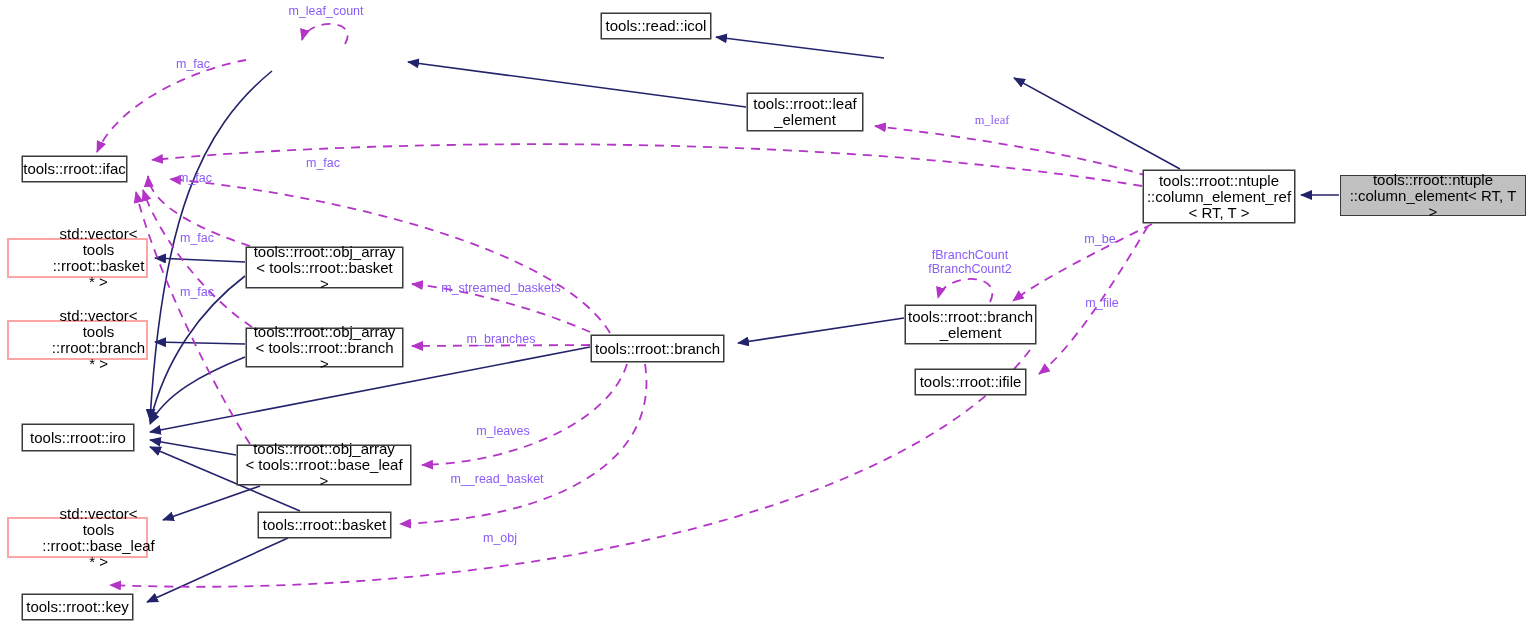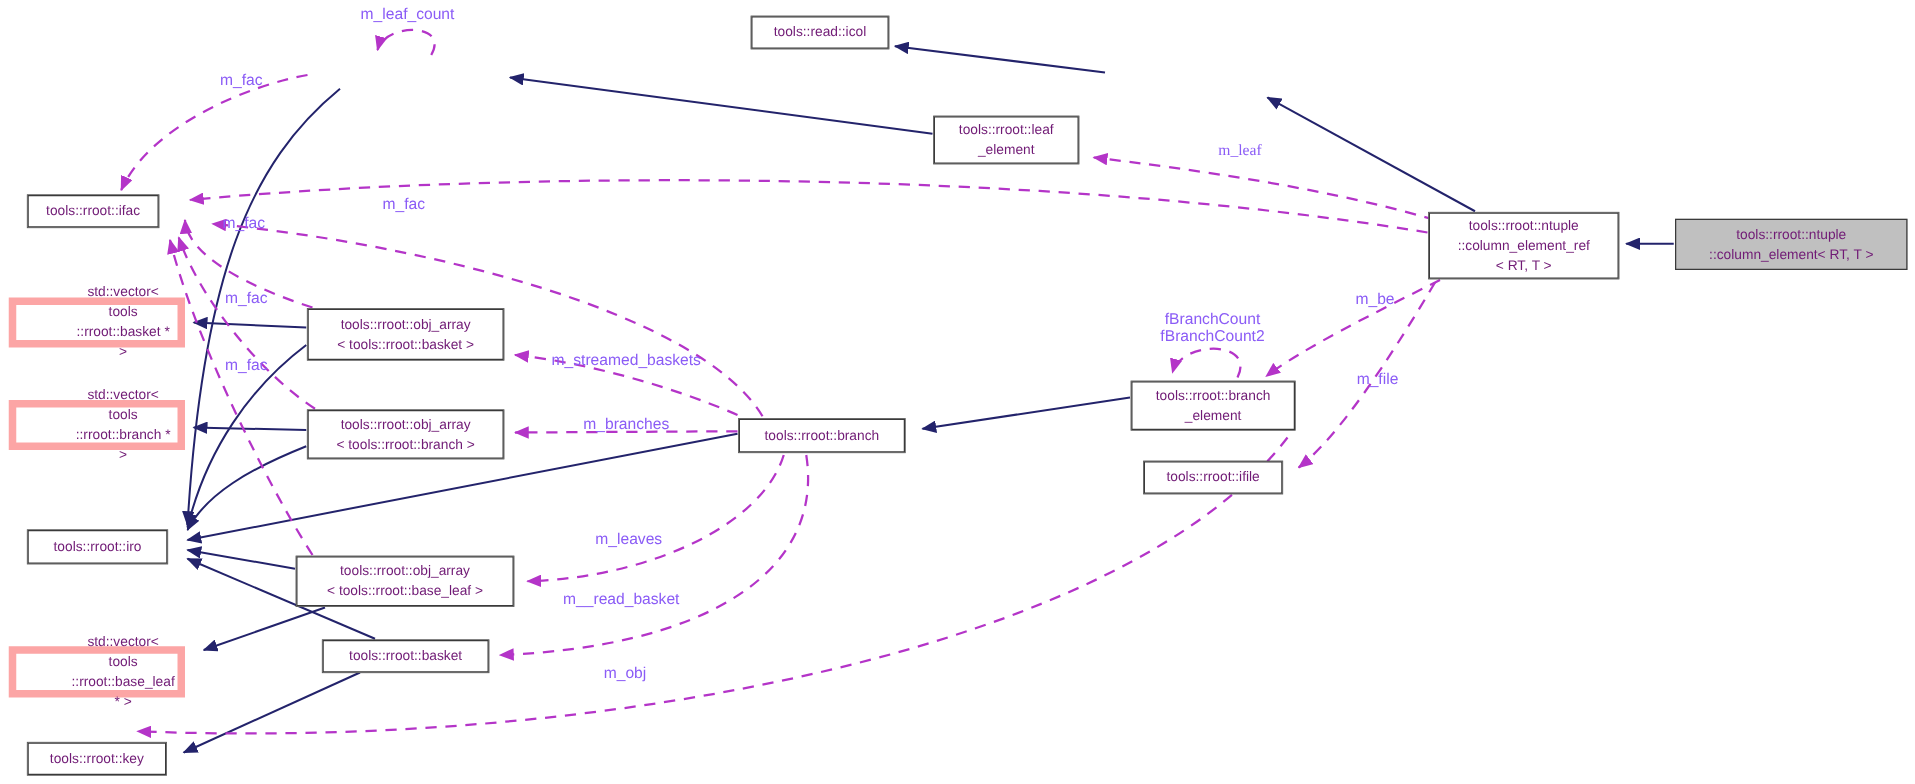--- a/index.html
+++ b/index.html
@@ -1,24 +1,24 @@
 <!DOCTYPE html>
 <html><head>
 <meta charset="utf-8">
 <style>
   html,body{margin:0;padding:0;background:#ffffff;}
   #canvas{position:relative;width:1532px;height:627px;background:#ffffff;
           font-family:"Liberation Sans","DejaVu Sans",sans-serif;overflow:hidden;}
   svg{position:absolute;left:0;top:0;width:1532px;height:627px;}
   .node{position:absolute;box-sizing:border-box;display:flex;align-items:center;
         justify-content:center;text-align:center;background:#ffffff;
-        border:1px solid #404040;color:#701a75;font-size:11px;line-height:16px;
+        border:1px solid #404040;color:#000000;font-size:15px;line-height:16px;
         white-space:pre-line;padding:2px 4px;}
   .node.solid{border:1px solid #3a3a3a;box-shadow:0 0 0 0.5px #3a3a3a;}
-  .node.dim{border:6px solid #fca5a5;padding-left:46px;}
+  .node.dim{border:2px solid #fca5a5;padding-left:46px;}
   .node.hl{background:#c0c0c0;border:1px solid #3a3a3a;}
   .elabel{position:absolute;font-size:12.5px;color:#8b5cf6;white-space:pre-line;
           text-align:center;line-height:14px;}
 </style>
 </head>
 <body>
 
 <div id="canvas">
 
   <svg viewBox="0 0 1532 627">

